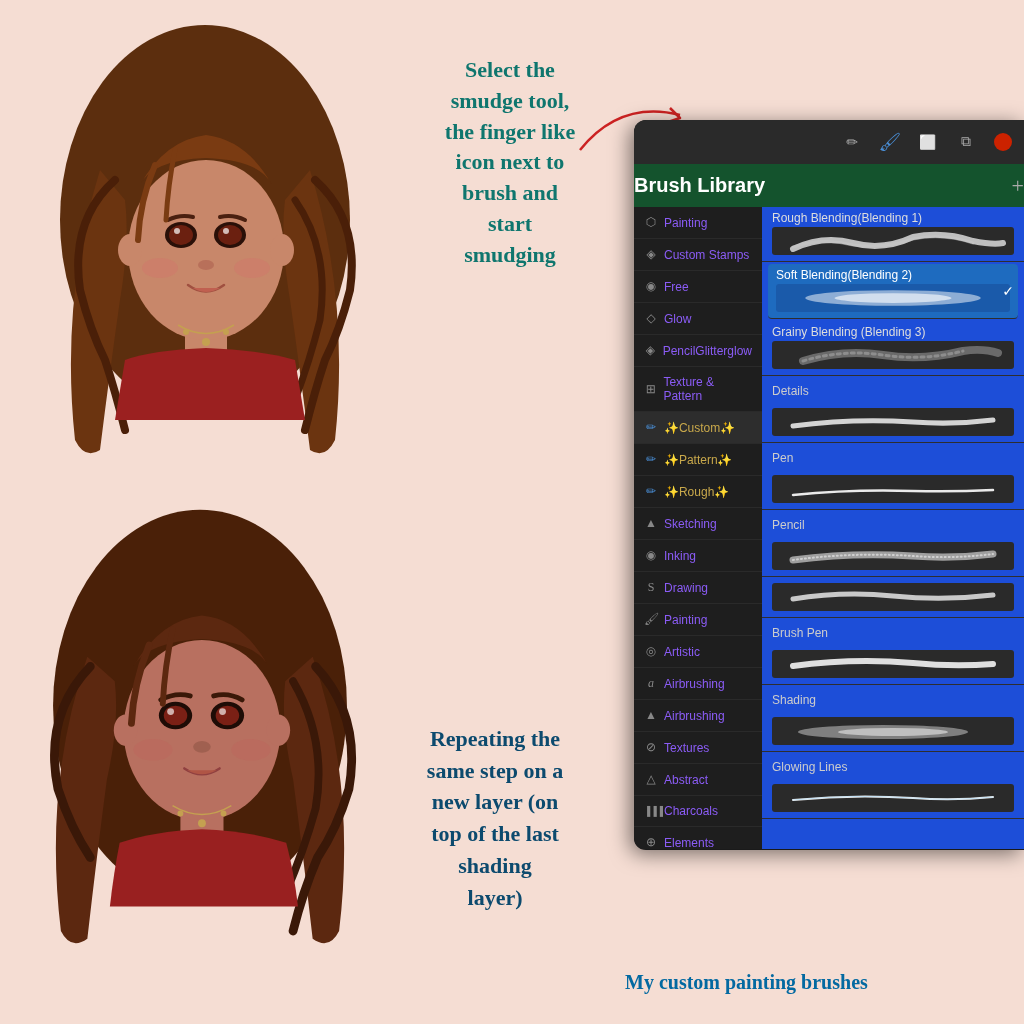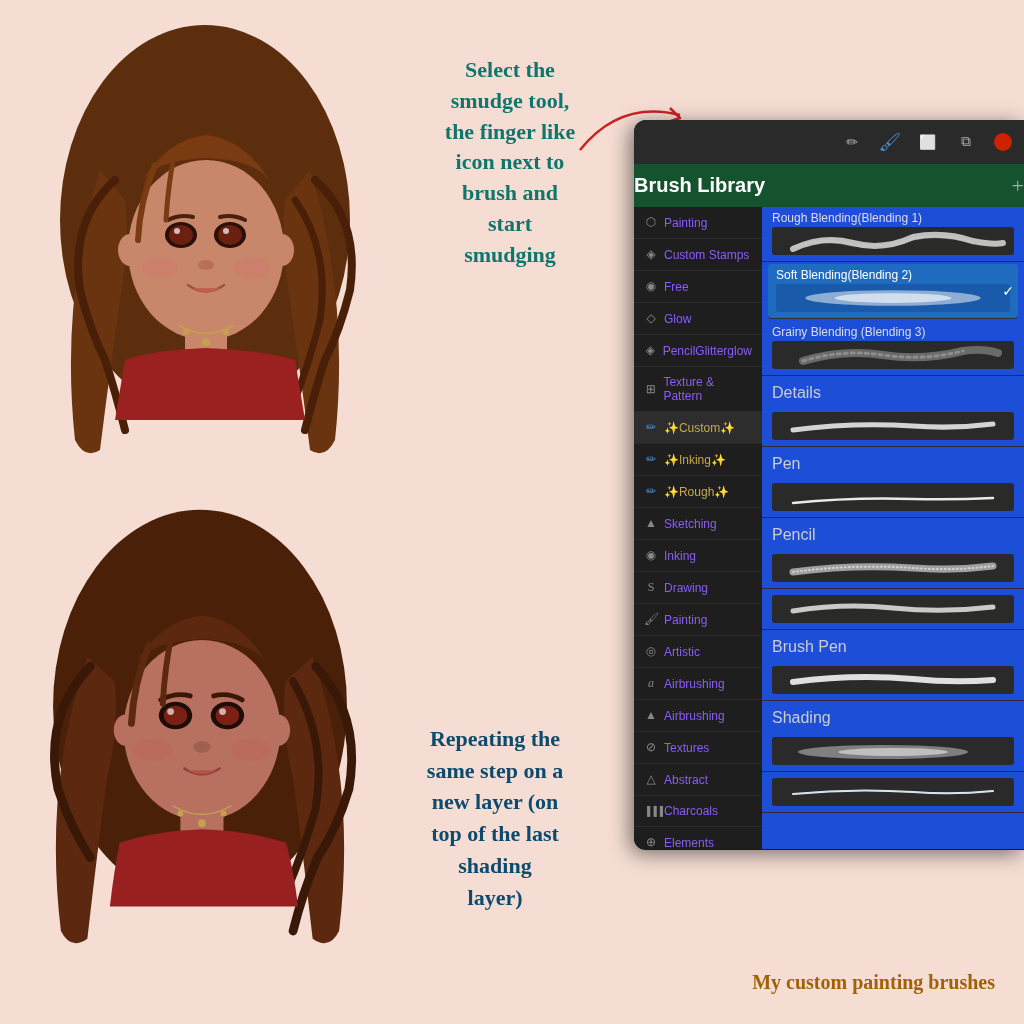--- a/index.html
+++ b/index.html
@@ -46,22 +46,22 @@
       font-family: 'Segoe Script', 'Comic Sans MS', cursive;
       font-weight: bold;
     }
 
     
     .bottom-caption {
       position: absolute;
       bottom: 30px;
       left: 625px;
       width: 370px;
-      text-align: right;
-      color: #a16207;
+      text-align: left;
+      color: #0369a1;
       font-size: 20px;
       font-family: 'Segoe Script', 'Comic Sans MS', cursive;
       font-weight: bold;
     }
 
     
     .arrow-svg {
       position: absolute;
       top: 90px;
       left: 560px;
@@ -194,21 +194,21 @@
 
     
     .brush-list {
       flex: 1;
       background-color: #1d4ed8;
       overflow-y: auto;
     }
 
     .brush-section-label {
       color: #cccccc;
-      font-size: 16px;
+      font-size: 12px;
       font-family: -apple-system, sans-serif;
       padding: 8px 10px 4px 10px;
       font-weight: 500;
     }
 
     .brush-item {
       position: relative;
       padding: 4px 10px 6px 10px;
       border-bottom: 1px solid #2e2e2e;
     }
@@ -438,21 +438,21 @@
         <div class="category-item">
           <span class="category-icon">⊞</span>
           <span class="category-label">Texture &amp; Pattern</span>
         </div>
         <div class="category-item active">
           <span class="category-icon blue">✏</span>
           <span class="category-label gold">✨Custom✨</span>
         </div>
         <div class="category-item">
           <span class="category-icon blue">✏</span>
-          <span class="category-label gold">✨Inking✨</span>
+          <span class="category-label gold">✨Pattern✨</span>
         </div>
         <div class="category-item">
           <span class="category-icon blue">✏</span>
           <span class="category-label gold">✨Rough✨</span>
         </div>
         <div class="category-item">
           <span class="category-icon">▲</span>
           <span class="category-label">Sketching</span>
         </div>
         <div class="category-item">
@@ -579,20 +579,21 @@
         <div class="brush-section-label">Shading</div>
         <div class="brush-item">
           <div class="brush-stroke" style="background:#2a2a2a;">
             <svg viewBox="0 0 240 28" xmlns="http://www.w3.org/2000/svg">
               <ellipse cx="110" cy="15" rx="85" ry="7" fill="white" opacity="0.4"></ellipse>
               <ellipse cx="120" cy="15" rx="55" ry="4" fill="white" opacity="0.5"></ellipse>
             </svg>
           </div>
         </div>
 
+        <div class="brush-section-label">Glowing Lines</div>
         <div class="brush-item">
           <div class="brush-stroke" style="background:#2a2a2a;">
             <svg viewBox="0 0 240 28" xmlns="http://www.w3.org/2000/svg">
               <path d="M20,16 Q80,10 140,14 Q180,17 220,13" stroke="white" stroke-width="2" fill="none" opacity="0.9" stroke-linecap="round"></path>
               <path d="M20,16 Q80,10 140,14 Q180,17 220,13" stroke="#aaddff" stroke-width="1" fill="none" opacity="0.6" stroke-linecap="round"></path>
             </svg>
           </div>
         </div>
 
       </div>

